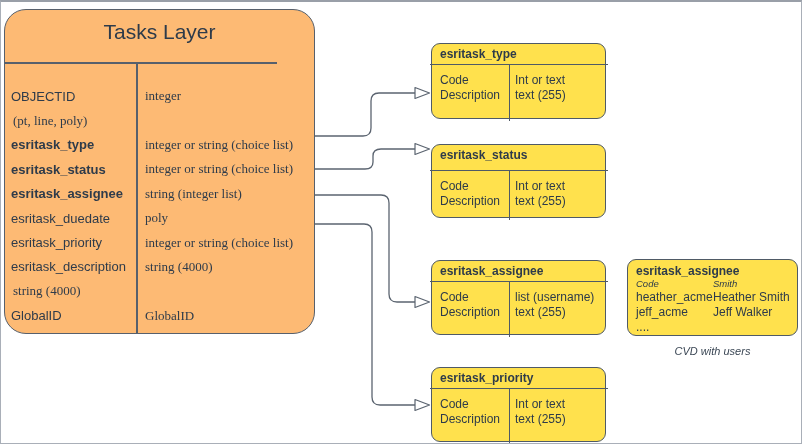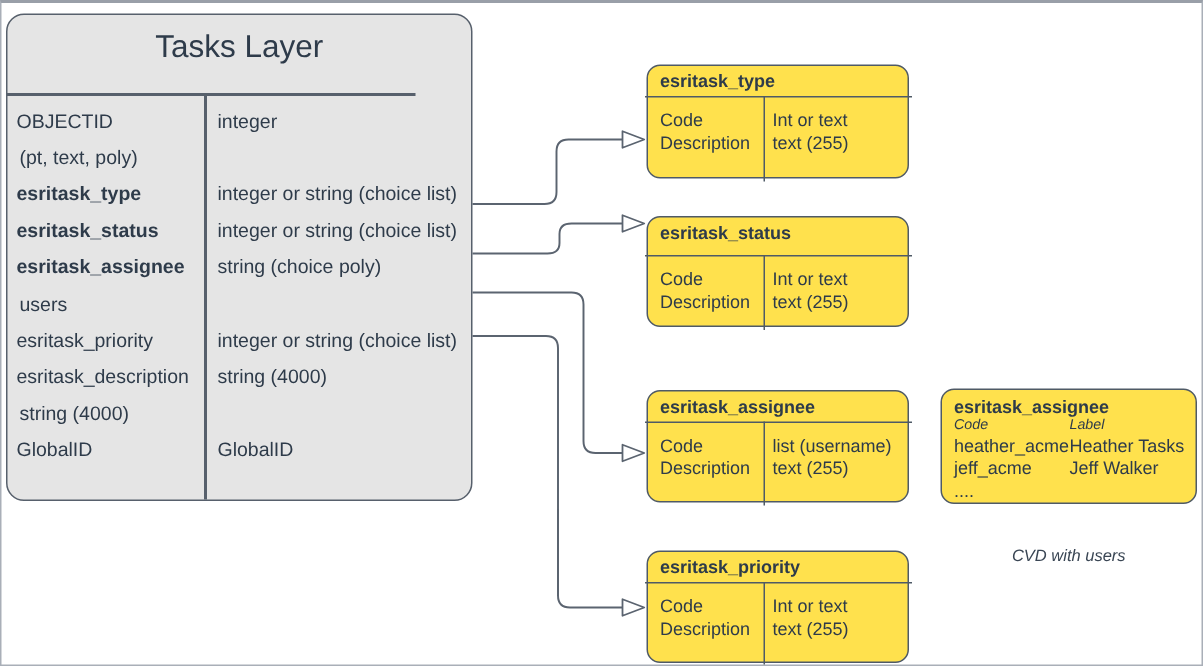--- a/index.html
+++ b/index.html
@@ -8,32 +8,32 @@
     background:#ffffff;border:1px solid #a9afb8;border-top:2px solid #999fa8;
     font-family:"Liberation Sans", sans-serif;color:#2e3b4a;overflow:hidden;
   }
   
   .wires{position:absolute;left:0;top:0;pointer-events:none;}
   .wires path.line{fill:none;stroke:#5b6470;stroke-width:1.3;}
   .wires path.arrow{fill:#ffffff;stroke:#5b6470;stroke-width:1.2;stroke-linejoin:round;}
   
   .tasks-box{
     position:absolute;left:3px;top:7px;width:311px;height:325px;box-sizing:border-box;
-    border:1.5px solid #57606c;border-radius:12px;background:#e5e5e5;
+    border:1.5px solid #57606c;border-radius:22px;background:#fdba74;
   }
   .tasks-title{
     position:absolute;top:9px;left:0;width:100%;text-align:center;
     font-size:21px;line-height:25px;color:#2e3b4a;
   }
   .tasks-underline{position:absolute;left:-1px;top:52px;width:273px;height:1.5px;background:#57606c;}
   .tasks-vdiv{position:absolute;left:131px;top:52px;bottom:0;width:1.5px;background:#57606c;}
-  .tasks-rows{position:absolute;left:0;right:0;top:53px;padding-top:5px;}
+  .tasks-rows{position:absolute;left:0;right:0;top:53px;padding-top:21px;}
   .trow{display:flex;height:24.4px;align-items:center;font-size:13px;}
   .trow .fname{flex:0 0 132px;box-sizing:border-box;padding-left:6px;white-space:nowrap;}
-  .trow .ftype{padding-left:8px;white-space:nowrap;}
+  .trow .ftype{padding-left:8px;white-space:nowrap;font-family:Liberation Serif, serif;}
   .trow.key .fname{font-weight:bold;}
   
   .dom-box{
     position:absolute;width:175px;box-sizing:border-box;--band:20px;
     border:1.5px solid #4f5a66;border-radius:9px;background:#ffe14d;
   }
   .pos-type{left:430px;top:41px;height:76px;}
   .pos-status{left:430px;top:142px;height:74px;--band:25px;}
   .pos-assignee{left:430px;top:258px;height:75px;}
   .pos-priority{left:430px;top:365px;height:75px;}
@@ -48,21 +48,21 @@
     border:1.5px solid #4f5a66;border-radius:9px;background:#ffe14d;
     padding:4px 0 0 8px;overflow:hidden;
   }
   .cvd-title{font-size:12px;font-weight:bold;line-height:14px;white-space:nowrap;}
   .cvd-grid{display:grid;grid-template-columns:77px auto;column-gap:0;}
   .cvd-h{font-size:9.5px;font-style:italic;line-height:12px;}
   .cvd-c{font-size:12px;line-height:15px;white-space:nowrap;}
   .cvd-ellipsis{font-size:12px;line-height:14px;}
   .cvd-caption{
     position:absolute;left:626px;top:343px;width:171px;text-align:center;
-    font-size:11px;font-style:italic;color:#3a4654;margin-top:20px;
+    font-size:11px;font-style:italic;color:#3a4654;
   }
 </style>
 </head>
 <body>
 
 <div class="stage">
 
   <svg class="wires" width="802" height="444" viewBox="0 0 802 444">
     <path class="line" d="M314,134 H362 Q370,134 370,126 V99 Q370,91 378,91 H414"></path>
     <path class="arrow" d="M414,85.5 L428.5,91 L414,96.5 Z"></path>
@@ -77,36 +77,37 @@
   <div class="tasks-box">
     <div class="tasks-title">Tasks Layer</div>
     <div class="tasks-underline"></div>
     <div class="tasks-vdiv"></div>
     <div class="tasks-rows">
       <div class="trow">
         <span class="fname">OBJECTID</span>
         <span class="ftype">integer</span>
       </div>
       <div class="trow">
-        <span class="ftype">(pt, text, poly)</span>
+        <span class="ftype">(pt, line, poly)</span>
       </div>
       <div class="trow key">
         <span class="fname">esritask_type</span>
         <span class="ftype">integer or string (choice list)</span>
       </div>
       <div class="trow key">
         <span class="fname">esritask_status</span>
         <span class="ftype">integer or string (choice list)</span>
       </div>
       <div class="trow key">
         <span class="fname">esritask_assignee</span>
-        <span class="ftype">string (choice poly)</span>
+        <span class="ftype">string (integer list)</span>
       </div>
       <div class="trow">
-        <span class="ftype">users</span>
+        <span class="fname">esritask_duedate</span>
+        <span class="ftype">poly</span>
       </div>
       <div class="trow">
         <span class="fname">esritask_priority</span>
         <span class="ftype">integer or string (choice list)</span>
       </div>
       <div class="trow">
         <span class="fname">esritask_description</span>
         <span class="ftype">string (4000)</span>
       </div>
       <div class="trow">
@@ -172,23 +173,23 @@
     <div class="dom-right">
       <div>Int or text</div>
       <div>text (255)</div>
     </div>
   </div>
 
   <div class="cvd-box">
     <div class="cvd-title">esritask_assignee</div>
     <div class="cvd-grid">
       <span class="cvd-h">Code</span>
-      <span class="cvd-h">Label</span>
+      <span class="cvd-h">Smith</span>
       <span class="cvd-c">heather_acme</span>
-      <span class="cvd-c">Heather Tasks</span>
+      <span class="cvd-c">Heather Smith</span>
       <span class="cvd-c">jeff_acme</span>
       <span class="cvd-c">Jeff Walker</span>
     </div>
     <div class="cvd-ellipsis">....</div>
   </div>
   <div class="cvd-caption">CVD with users</div>
 
 </div>
 
 </body></html>

